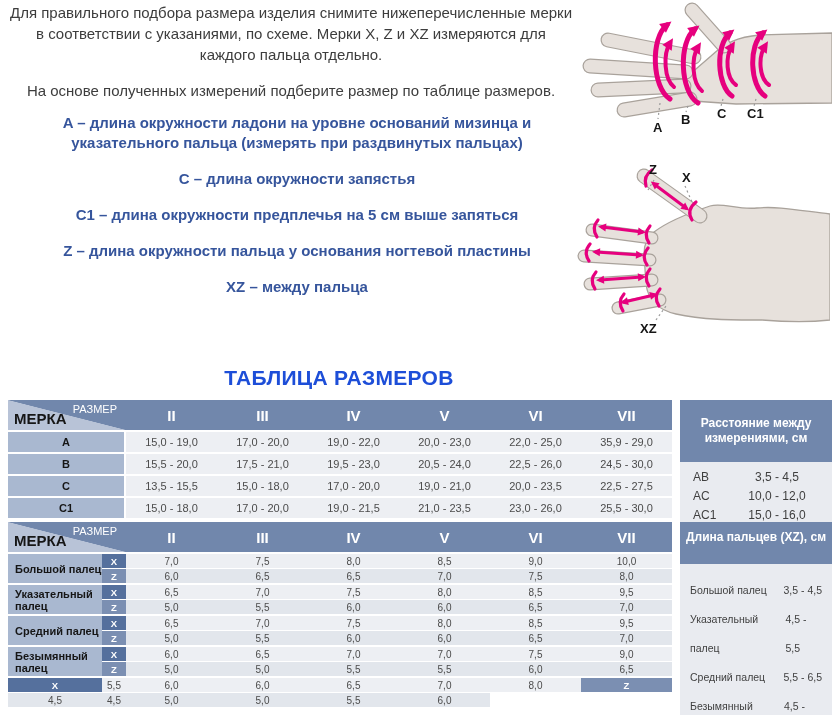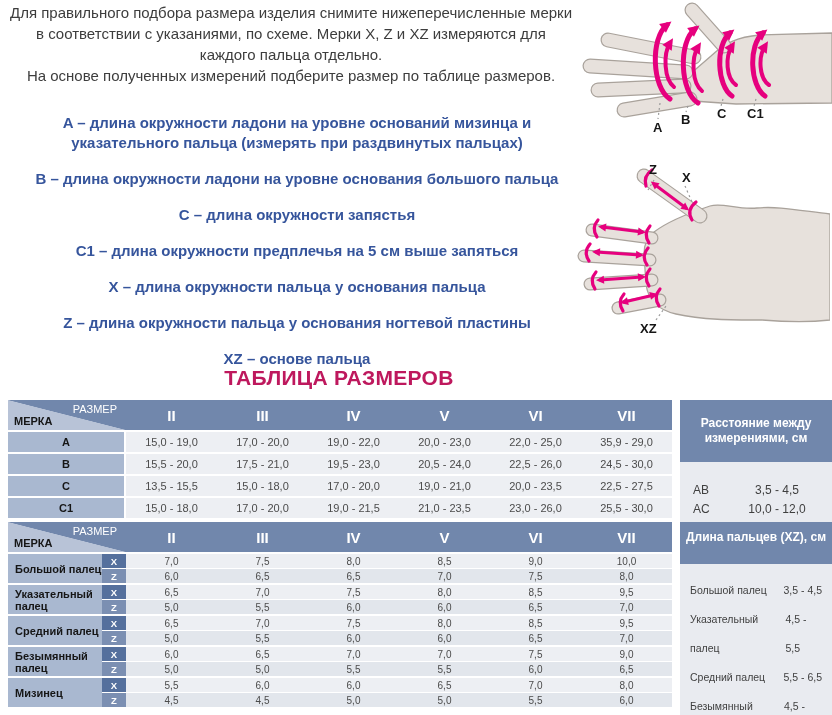--- a/index.html
+++ b/index.html
@@ -2,21 +2,21 @@
 <html style="--header-blue: #7187ac; --corner-light: #b8c3d7; --label-blue: #a9b8d0; --row-light: #edeff3; --row-alt: #e2e6ec; --panel-body: #e9ebf0; --badge-x: #55709d; --badge-z: #7b8fb2; --text-blue: #36559c; --magenta: #e6007e; --skin: #e7e1dc; --skin-outline: #a9a29b;"><head>
 <meta charset="utf-8">
 <style>
   html,body{margin:0;padding:0;background:#fff;}
   #page{position:relative;width:832px;height:715px;background:#fff;overflow:hidden;
         font-family:"Liberation Sans","DejaVu Sans",sans-serif;}
   p{margin:0;text-align:center;}
 
   
   .intro{position:absolute;left:8px;top:2px;width:566px;font-size:15px;line-height:21px;color:#3d3d3d;}
-  .intro .p2{}
+  .intro .p2{margin-top:15px;}
   .defs{position:absolute;left:8px;top:113px;width:578px;font-weight:bold;}
   .def{color:var(--text-blue);font-size:15px;line-height:20px;margin-bottom:16px;}
 
   
   .diagram1{position:absolute;left:574px;top:0;width:258px;height:140px;}
   .diagram2{position:absolute;left:572px;top:156px;width:258px;height:200px;}
   .palm{fill:var(--skin);stroke:var(--skin-outline);stroke-width:1.3;}
   .f-out{stroke:var(--skin-outline);stroke-width:15;stroke-linecap:round;fill:none;}
   .f-in{stroke:var(--skin);stroke-width:12.6;stroke-linecap:round;fill:none;}
   .f-out2{stroke:var(--skin-outline);stroke-width:13;stroke-linecap:round;fill:none;}
@@ -24,30 +24,30 @@
   .arc{fill:none;stroke:var(--magenta);stroke-width:5;stroke-linecap:round;}
   .arc2{fill:none;stroke:var(--magenta);stroke-width:4;stroke-linecap:round;}
   .m-arrow{fill:none;stroke:var(--magenta);stroke-width:3;stroke-linecap:round;}
   .tick{fill:none;stroke:var(--magenta);stroke-width:3.2;stroke-linecap:round;}
   .leader{stroke:#9a9a9a;stroke-width:1.2;stroke-dasharray:2 3;fill:none;}
   .dlabel{font-weight:bold;font-size:13px;fill:#161616;}
   .mk{fill:var(--magenta);}
 
   
   .title{position:absolute;top:366px;left:0;width:678px;text-align:center;
-         font-weight:bold;font-size:21px;color:#be185d;letter-spacing:.3px;}
+         font-weight:bold;font-size:21px;color:#1d4ed8;letter-spacing:.3px;}
 
   
   .table{position:absolute;left:8px;width:664px;}
   #table1{top:400px;}
   #table2{top:522px;}
   .thead{display:grid;grid-template-columns:118px repeat(6,1fr);height:30px;background:var(--header-blue);}
   .corner{position:relative;background:linear-gradient(to top right,var(--corner-light) 49.5%,var(--header-blue) 50.5%);}
   .c-top{position:absolute;top:3px;right:9px;color:#fff;font-weight:normal;font-size:11px;}
-  .c-bot{position:absolute;bottom:3px;left:6px;color:#161616;font-weight:bold;font-size:11px;}
+  .c-bot{position:absolute;bottom:3px;left:6px;color:#161616;font-weight:bold;font-size:15px;}
   .col-head{display:flex;align-items:center;justify-content:center;color:#ffffff;font-weight:bold;font-size:15px;}
   #t1rows,#t2rows{margin-top:2px;}
   .t1row{display:grid;grid-template-columns:118px repeat(6,1fr);height:20px;margin-bottom:2px;}
   .t1label{background:var(--label-blue);display:flex;align-items:center;justify-content:center;
            font-weight:bold;font-size:11px;color:#161616;border-right:2px solid #fff;}
   .t1val{background:var(--row-light);display:flex;align-items:center;justify-content:center;font-size:11px;color:#4b4b4b;}
   .block{display:grid;grid-template-columns:94px 24px repeat(6,1fr);grid-template-rows:14px 14px;row-gap:1px;margin-bottom:2px;}
   .t2label{background:var(--label-blue);font-weight:bold;font-size:11px;line-height:12px;color:#161616;
            display:flex;align-items:center;padding-left:7px;}
   .badge{display:flex;align-items:center;justify-content:center;color:#fff;font-weight:bold;font-size:9.5px;}
@@ -58,45 +58,43 @@
   .vz{background:var(--row-alt);}
 
   
   .panel{position:absolute;left:680px;width:152px;}
   #panel1{top:400px;}
   #panel2{top:522px;}
   .panel-head{background:var(--header-blue);color:#fff;font-weight:bold;text-align:center;}
   #panel1 .panel-head{font-size:12px;line-height:15px;padding:16px 4px;}
   #panel2 .panel-head{font-size:12px;line-height:30px;height:42px;}
   .panel-body{background:var(--panel-body);}
-  #p1body{height:81px;padding-top:19px;}
+  #p1body{height:81px;padding-top:6px;}
   .p1row{display:flex;padding:0 13px;font-size:12px;color:#3f3f3f;line-height:19px;}
   .p1l{width:42px;}
   .p1v{flex:1;text-align:center;}
   #p2body{height:158px;padding-top:12px;}
   .p2row{display:flex;justify-content:space-between;padding:0 10px;font-size:10.5px;color:#3f3f3f;line-height:29px;}
 </style>
 </head>
 <body>
 
 <div id="page">
 
   <div class="intro">
     <p class="p1">Для правильного подбора размера изделия снимите нижеперечисленные мерки в соответствии с указаниями, по схеме. Мерки X, Z и XZ измеряются для каждого пальца отдельно.</p>
     <p class="p2">На основе полученных измерений подберите размер по таблице размеров.</p>
   </div>
 
   <div class="defs" id="defs">
       <p class="def">A – длина окружности ладони на уровне оснований мизинца и указательного пальца (измерять при раздвинутых пальцах)</p>
-      <p class="def">B – длина окружности ладони на уровне основания большого пальца</p>
       <p class="def">C – длина окружности запястья</p>
       <p class="def">C1 – длина окружности предплечья на 5 см выше запяться</p>
-      <p class="def">X – длина окружности пальца у основания пальца</p>
       <p class="def">Z – длина окружности пальца у основания ногтевой пластины</p>
-      <p class="def">XZ – основе пальца</p>
+      <p class="def">XZ – между пальца</p>
     </div>
 
   <div class="diagram1">
     <svg width="258" height="140" viewBox="0 0 258 140">
       <defs>
         <marker id="ah1" markerUnits="userSpaceOnUse" markerWidth="14" markerHeight="14" viewBox="0 0 10 10" refX="5" refY="5" orient="auto-start-reverse">
           <path class="mk" d="M1,1 L9,5 L1,9 Z"></path>
         </marker>
       </defs>
       <path class="palm" d="M 258,33 L 186,35 C 163,37 151,43 137,56 L 115,75 C 105,85 105,96 119,101 L 162,104 L 258,103 Z"></path>
@@ -338,21 +336,20 @@
           <div class="t2val vx">9,0</div>
           <div class="badge badge-z">Z</div>
           <div class="t2val vz">5,0</div>
           <div class="t2val vz">5,0</div>
           <div class="t2val vz">5,5</div>
           <div class="t2val vz">5,5</div>
           <div class="t2val vz">6,0</div>
           <div class="t2val vz">6,5</div>
         </div>
         <div class="block">
-          <div class="t2label" style="grid-row: 1 / span 2;">Мизинец</div>
           <div class="badge badge-x">X</div>
           <div class="t2val vx">5,5</div>
           <div class="t2val vx">6,0</div>
           <div class="t2val vx">6,0</div>
           <div class="t2val vx">6,5</div>
           <div class="t2val vx">7,0</div>
           <div class="t2val vx">8,0</div>
           <div class="badge badge-z">Z</div>
           <div class="t2val vz">4,5</div>
           <div class="t2val vz">4,5</div>

